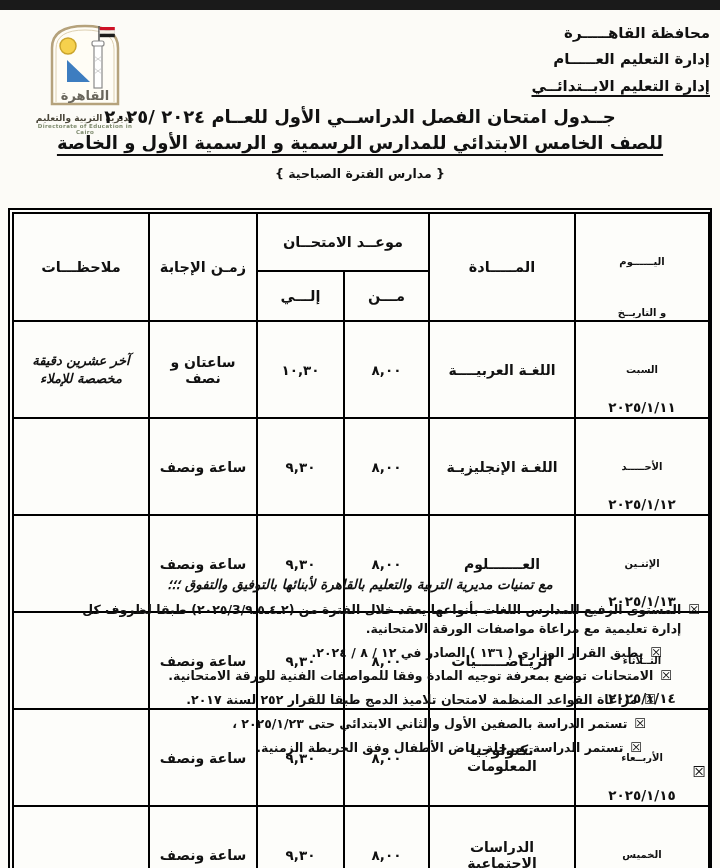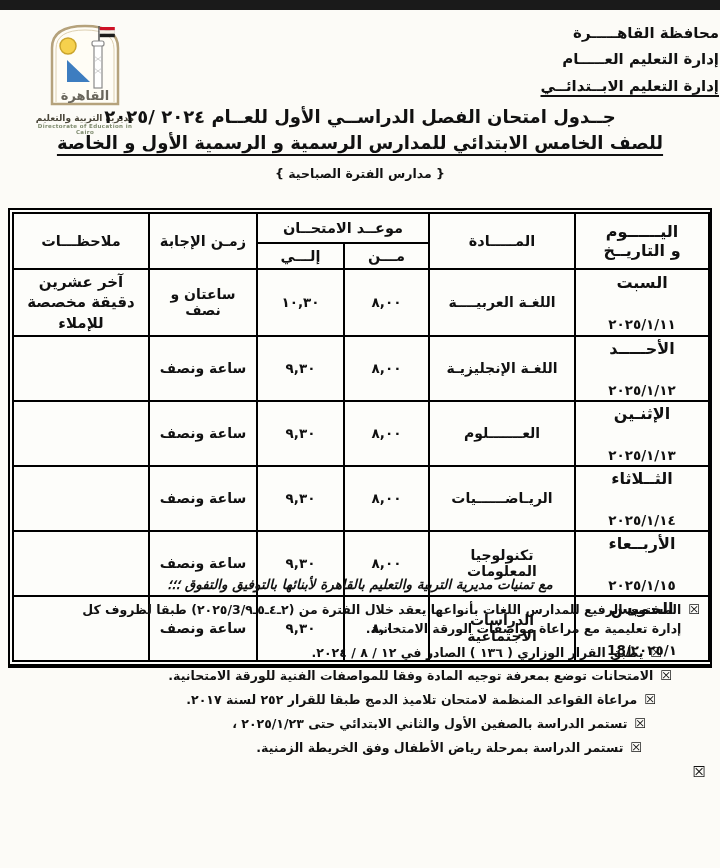--- a/index.html
+++ b/index.html
@@ -11,41 +11,41 @@
     font-weight: 700;
     overflow: hidden;
   }
   .page { position: relative; width: 720px; height: 868px; }
   .topbar { position: absolute; top: 0; left: 0; width: 720px; height: 10px; background: #1a1a1a; }
 
   
   .logo-block { position: absolute; left: 30px; top: 16px; width: 110px; text-align: center; }
   .logo-directorate { font-size: 9px; color: #4a463a; margin-top: 1px; }
   .logo-caption { font-size: 5.5px; color: #7d8a6d; letter-spacing: .4px; }
-  .org { position: absolute; right: 1px; top: 20px; direction: rtl; text-align: right; font-size: 15px; line-height: 1.75; }
+  .org { position: absolute; right: 10px; top: 20px; direction: rtl; text-align: right; font-size: 15px; line-height: 1.75; }
   .org .u { text-decoration: underline; text-underline-offset: 4px; text-decoration-thickness: 1.5px; }
 
   
   .title-block { position: absolute; top: 106px; left: 0; right: 0; text-align: center; direction: rtl; }
   .title-line1 { font-size: 18px; }
   .title-line2 { font-size: 18px; margin-top: 5px; text-decoration: underline; text-underline-offset: 5px; text-decoration-thickness: 2px; }
   .period-note { font-size: 12.5px; margin-top: 13px; }
 
   
   .tablewrap { position: absolute; top: 208px; left: 8px; width: 704px; border: 2.5px solid #000; border-bottom-width: 4px; padding: 2px; background: #fdfdfa; }
   table { width: 100%; border-collapse: collapse; table-layout: fixed; direction: rtl; }
   th, td { border: 2px solid #000; text-align: center; vertical-align: middle; padding: 2px 4px; font-weight: 700; }
   thead th { font-size: 14.5px; }
   tr.h1 { height: 30px; } tr.h2 { height: 26px; }
   tbody tr { height: 50px; }
   td { font-size: 14px; }
-  .day-name { display: block; font-size: 16px; }
+  .day-name { display: block; font-size: 10px; margin-top: 40px; }
   .day-date { display: block; font-size: 13.5px; letter-spacing: .5px; margin-top: 24px; }
   .time-cell { font-size: 13.5px; letter-spacing: .5px; }
-  .notes-cell { font-size: 15px; line-height: 1.35; }
+  .notes-cell { font-size: 13px; line-height: 1.35; font-style: italic; }
 
   
   .wishes { position: absolute; top: 576px; left: 0; right: 0; text-align: center; direction: rtl; font-style: italic; font-size: 13.5px; }
   .footnotes { position: absolute; top: 601px; right: 12px; left: 10px; direction: rtl; font-size: 12.5px; line-height: 1.5; }
   .fn { display: flex; align-items: flex-start; gap: 7px; margin-bottom: 5px; }
   .fn .bullet { font-size: 13px; line-height: 1.4; }
   .fn .fn-text { max-width: 630px; }
   .fn:nth-child(1) { margin-left: 0; margin-right: 8px; }
   .fn:nth-child(2) { margin-right: 46px; }
   .fn:nth-child(3) { margin-right: 36px; }

